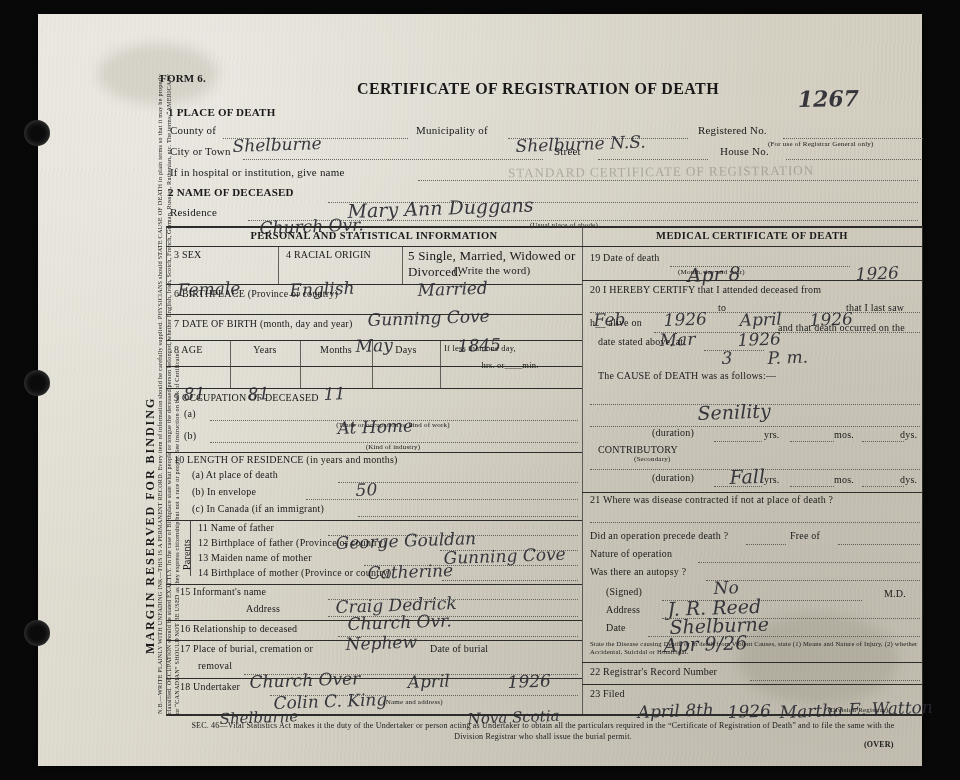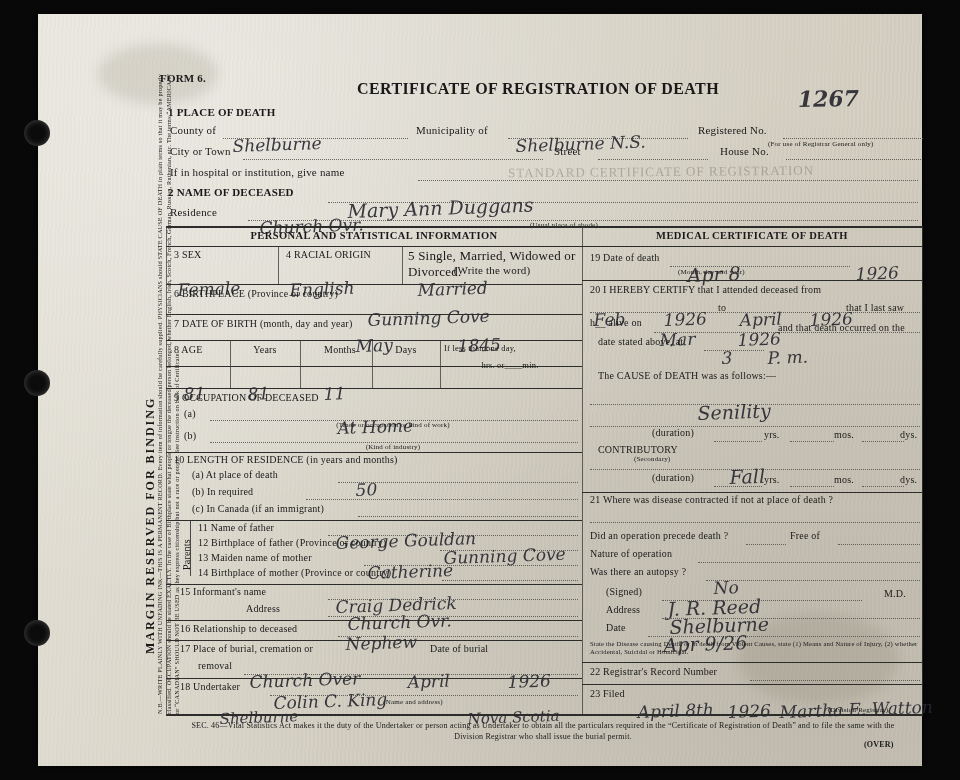--- a/index.html
+++ b/index.html
@@ -150,21 +150,21 @@
     <div class="hw s2" style="left:420px;top:322px;">1845</div>
 
     <div class="hdrline" style="left:128px;top:352px;width:416px;"></div>
     <div class="hdrline" style="left:128px;top:374px;width:416px;"></div>
     <div class="vline" style="left:192px;top:326px;height:48px;"></div>
     <div class="vline" style="left:262px;top:326px;height:48px;"></div>
     <div class="vline" style="left:334px;top:326px;height:48px;"></div>
     <div class="vline" style="left:402px;top:326px;height:48px;"></div>
     <div class="ink print t10" style="left:136px;top:330px;">8  AGE</div>
     <div class="ink print t10 ctr" style="left:194px;top:330px;width:66px;">Years</div>
-    <div class="ink print t10 ctr" style="left:264px;top:330px;width:76px;">Months</div>
+    <div class="ink print t10 ctr" style="left:264px;top:330px;width:68px;">Months</div>
     <div class="ink print t10 ctr" style="left:336px;top:330px;width:64px;">Days</div>
     <div class="ink print t9" style="left:406px;top:329px;font-size:8.5px;">If less than one day,</div>
     <div class="ink print t9 ctr" style="left:404px;top:346px;width:136px;font-size:8.5px;">hrs. or____min.</div>
     <div class="hw s2" style="left:146px;top:370px;">81</div>
     <div class="hw s2" style="left:210px;top:370px;">81</div>
     <div class="hw s2" style="left:286px;top:370px;">11</div>
     <div class="hw s2" style="left:356px;top:370px;"></div>
 
     <div class="ink print t10" style="left:136px;top:378px;">9  OCCUPATION OF DECEASED</div>
     <div class="ink print t10" style="left:146px;top:394px;">(a)</div>
@@ -173,21 +173,21 @@
     <div class="ink print tiny ctr" style="left:230px;top:407px;width:250px;font-size:7px;">(Trade or occupation or kind of work)</div>
     <div class="ink print t10" style="left:146px;top:416px;">(b)</div>
     <div class="dots" style="left:172px;top:428px;width:368px;"></div>
     <div class="ink print tiny ctr" style="left:230px;top:429px;width:250px;font-size:7px;">(Kind of industry)</div>
     <div class="hdrline" style="left:128px;top:438px;width:416px;"></div>
 
     <div class="ink print t10" style="left:136px;top:440px;">10  LENGTH OF RESIDENCE (in years and months)</div>
     <div class="ink print t10" style="left:154px;top:455px;">(a)  At place of death</div>
     <div class="dots" style="left:300px;top:468px;width:240px;"></div>
     <div class="hw s2" style="left:318px;top:466px;">50</div>
-    <div class="ink print t10" style="left:154px;top:472px;">(b)  In required</div>
+    <div class="ink print t10" style="left:154px;top:472px;">(b)  In envelope</div>
     <div class="dots" style="left:268px;top:485px;width:272px;"></div>
     <div class="ink print t10" style="left:154px;top:489px;">(c)  In Canada (if an immigrant)</div>
     <div class="dots" style="left:320px;top:502px;width:220px;"></div>
     <div class="hdrline" style="left:128px;top:506px;width:416px;"></div>
 
     <div class="vert" style="left:143px;top:556px;">
       <span class="ink print t10">Parents</span>
     </div>
     <div class="box" style="left:152px;top:506px;width:2px;height:56px;border:none;border-left:1px solid #3a3a38;"></div>
 

